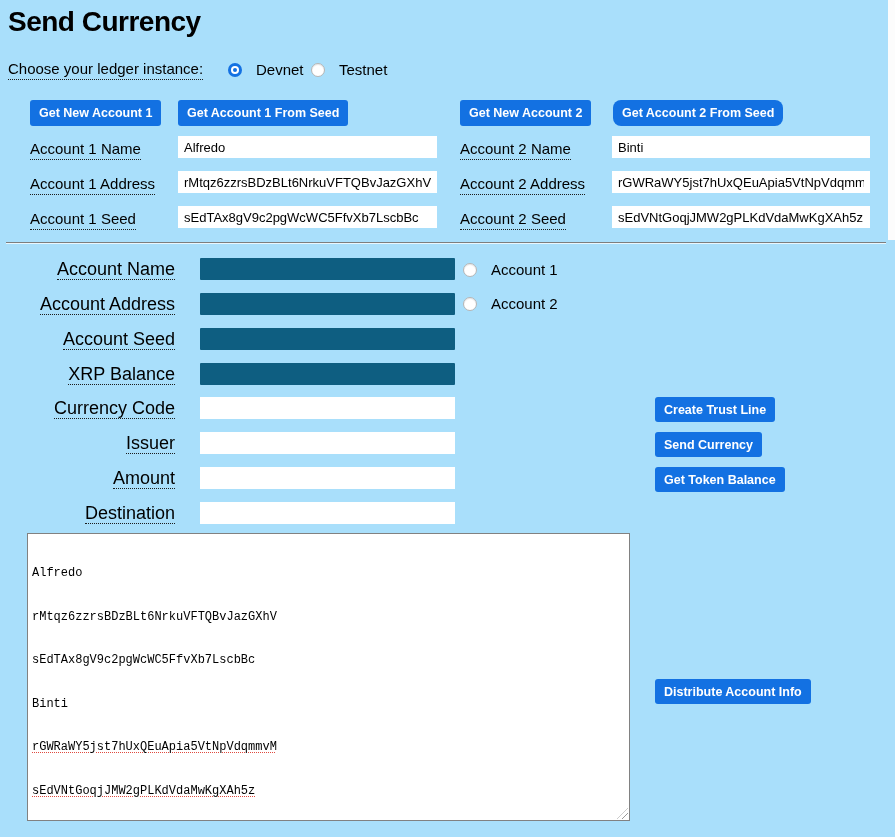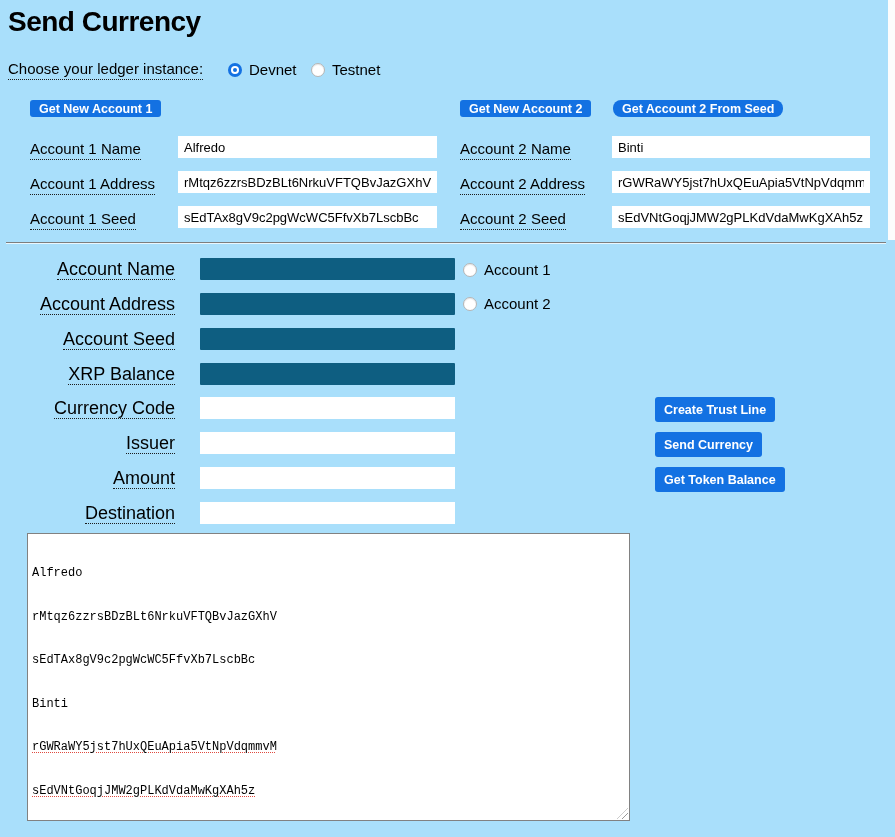--- a/index.html
+++ b/index.html
@@ -31,33 +31,33 @@
   .btn{
     position:absolute;
     display:inline-flex;align-items:center;justify-content:center;
     height:25px;padding:0 9px;
     background:#1371E2;color:#fff;
     border:none;border-radius:3px;
     font-family:"Liberation Sans","DejaVu Sans",sans-serif;
     font-size:12.5px;font-weight:700;white-space:nowrap;
     cursor:pointer;
   }
-  .btn.tall{height:17px;}
+  .btn.tall{height:26px;}
   .txt-input{
     position:absolute;height:22px;box-sizing:border-box;
     border:none;background:#fff;border-radius:0;
     font-family:"Liberation Sans","DejaVu Sans",sans-serif;
     font-size:13px;padding:2px 6px;color:#000;
   }
   .ro-field{
     position:absolute;height:22px;width:255px;left:200px;
     background:#0E5E81;border-radius:1px;
   }
   .radio-wrap{
-    position:absolute;display:inline-flex;align-items:center;gap:7px;
+    position:absolute;display:inline-flex;align-items:center;gap:14px;
     font-size:15px;white-space:nowrap;cursor:pointer;
   }
   .radio{
     width:14px;height:14px;border-radius:50%;
     background:#fff;border:1px solid #b5b5b5;box-sizing:border-box;
     box-shadow:inset 0 1px 1px rgba(0,0,0,.10);
     flex:0 0 auto;position:relative;
   }
   .radio.checked{
     background:#1371E2;border:none;box-shadow:none;
@@ -108,20 +108,21 @@
   <label class="radio-wrap" style="left:228px;top:61px;">
     <span class="radio checked"></span>
     <span>Devnet</span>
   </label>
   <label class="radio-wrap" style="left:311px;top:61px;">
     <span class="radio"></span>
     <span>Testnet</span>
   </label>
 
   <button class="btn tall" style="left:30px;top:100px;">Get New Account 1</button>
+  <button class="btn tall" style="left:178px;top:100px;">Get Account 1 From Seed</button>
   <button class="btn tall" style="left:460px;top:100px;">Get New Account 2</button>
   <button class="btn tall" style="left:613px;top:100px;border-radius:8px;">Get Account 2 From Seed</button>
 
   <span class="abs lbl" style="left:30px;top:140px;"><span class="dotted">Account 1 Name</span></span>
   <input class="txt-input" style="left: 178px; top: 136px; width: 259px;" value="Alfredo">
 
   <span class="abs lbl" style="left:30px;top:175px;"><span class="dotted">Account 1 Address</span></span>
   <input class="txt-input" style="left: 178px; top: 171px; width: 259px;" value="rMtqz6zzrsBDzBLt6NrkuVFTQBvJazGXhV">
 
   <span class="abs lbl" style="left:30px;top:210px;"><span class="dotted">Account 1 Seed</span></span>
@@ -173,16 +174,17 @@
   <div class="results">
     <span class="line">Alfredo</span>
     <span class="line">rMtqz6zzrsBDzBLt6NrkuVFTQBvJazGXhV</span>
     <span class="line">sEdTAx8gV9c2pgWcWC5FfvXb7LscbBc</span>
     <span class="line">Binti</span>
     <span class="line misspelled">rGWRaWY5jst7hUxQEuApia5VtNpVdqmmvM</span>
     <span class="line misspelled">sEdVNtGoqjJMW2gPLKdVdaMwKgXAh5z</span>
     <span class="resize-handle"></span>
   </div>
 
+  <button class="btn" style="left:655px;top:679px;">Distribute Account Info</button>
 
   <div class="scroll-thumb"></div>
 
 </div>
 
 </body></html>

